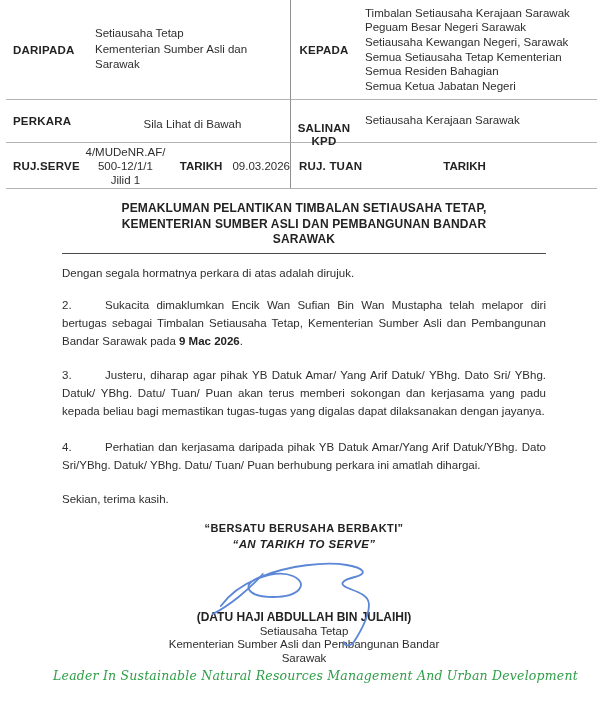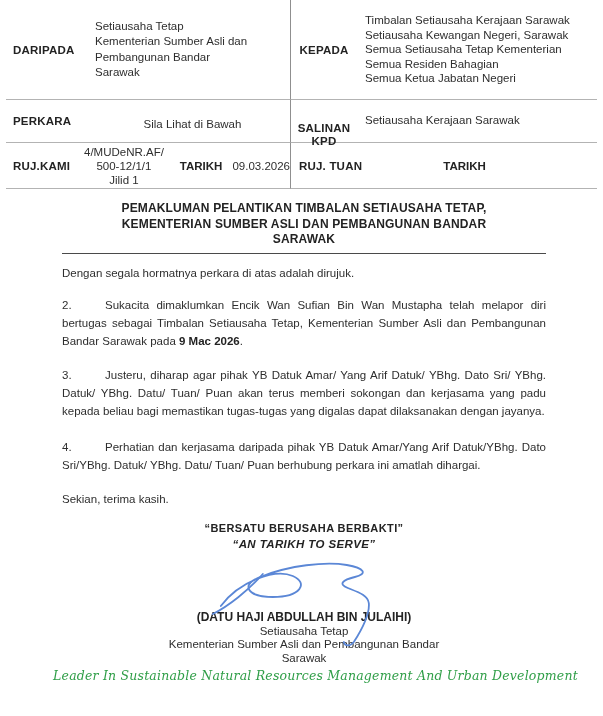--- a/index.html
+++ b/index.html
@@ -64,29 +64,29 @@
 
 <div class="page">
 
   <div class="hdr">
 
     <div class="cell row1">
       <div class="lbl lbl-daripada">DARIPADA</div>
       <div class="val">
         <div>Setiausaha Tetap</div>
         <div>Kementerian Sumber Asli dan</div>
-        <div>Pembangunan Bandar</div>
         <div>Sarawak</div>
       </div>
     </div>
 
     <div class="cell rt row1">
       <div class="lbl lbl-kepada">KEPADA</div>
       <div class="val kepada-val">
         <div>Timbalan Setiausaha Kerajaan Sarawak</div>
+        <div>Peguam Besar Negeri Sarawak</div>
         <div>Setiausaha Kewangan Negeri, Sarawak</div>
         <div>Semua Setiausaha Tetap Kementerian</div>
         <div>Semua Residen Bahagian</div>
         <div>Semua Ketua Jabatan Negeri</div>
       </div>
     </div>
 
     <div class="cell row2">
       <div class="lbl lbl-perkara">PERKARA</div>
       <div class="val perkara-val">Sila Lihat di Bawah</div>
@@ -94,21 +94,21 @@
 
     <div class="cell rt row2">
       <div class="lbl lbl-salinan">
         <div>SALINAN</div>
         <div>KPD</div>
       </div>
       <div class="val salinan-val">Setiausaha Kerajaan Sarawak</div>
     </div>
 
     <div class="cell row3">
-      <div class="lbl lbl-rujkami">RUJ.KAMI</div>
+      <div class="lbl lbl-rujkami">RUJ.SERVE</div>
       <div class="ref-block">
         <div>4/MUDeNR.AF/</div>
         <div>500-12/1/1</div>
         <div>Jilid 1</div>
       </div>
       <div class="tarikh-lbl">TARIKH</div>
       <div class="tarikh-val">09.03.2026</div>
     </div>
 
     <div class="cell rt row3">

